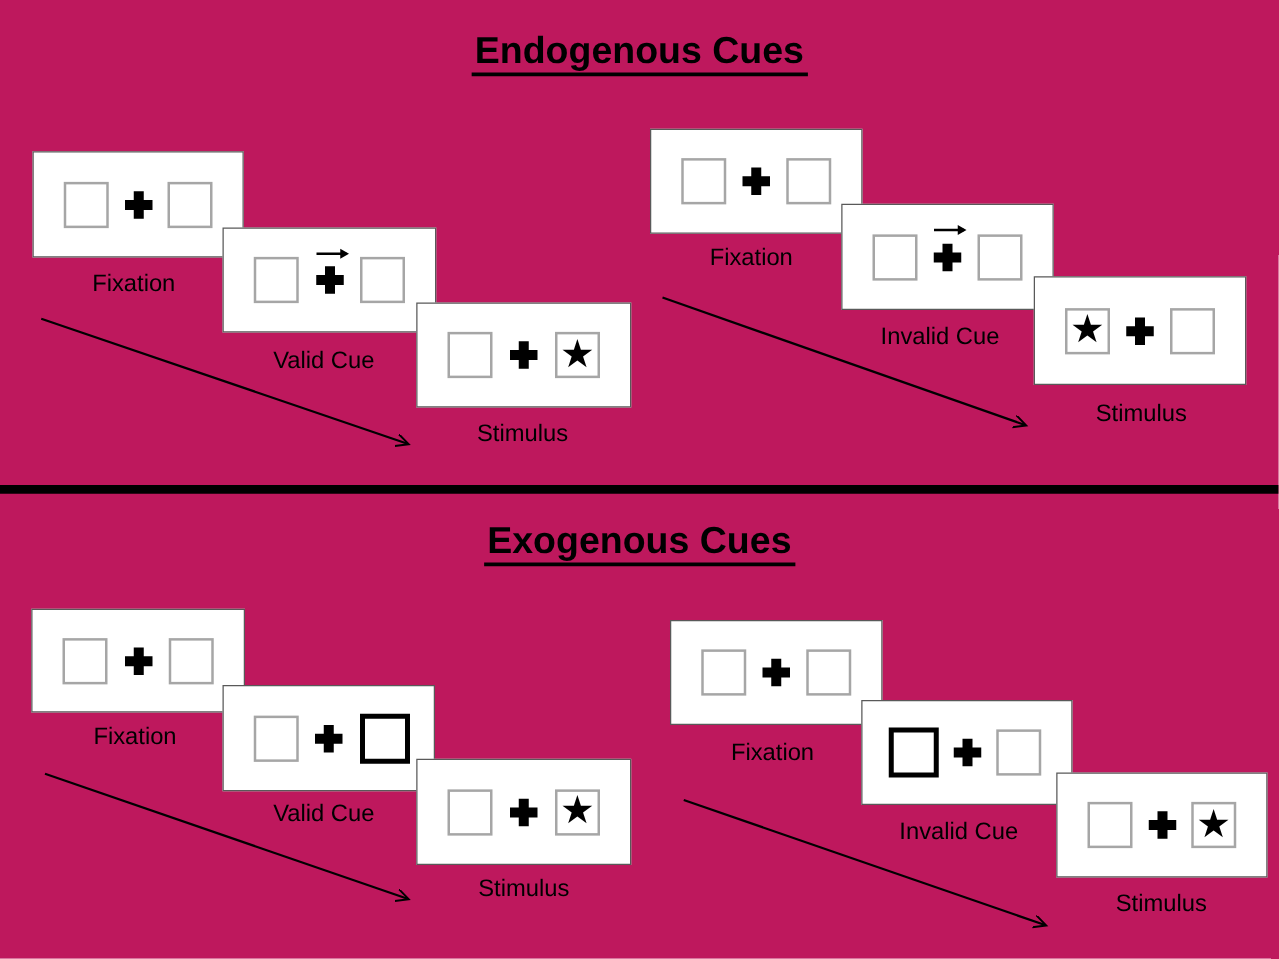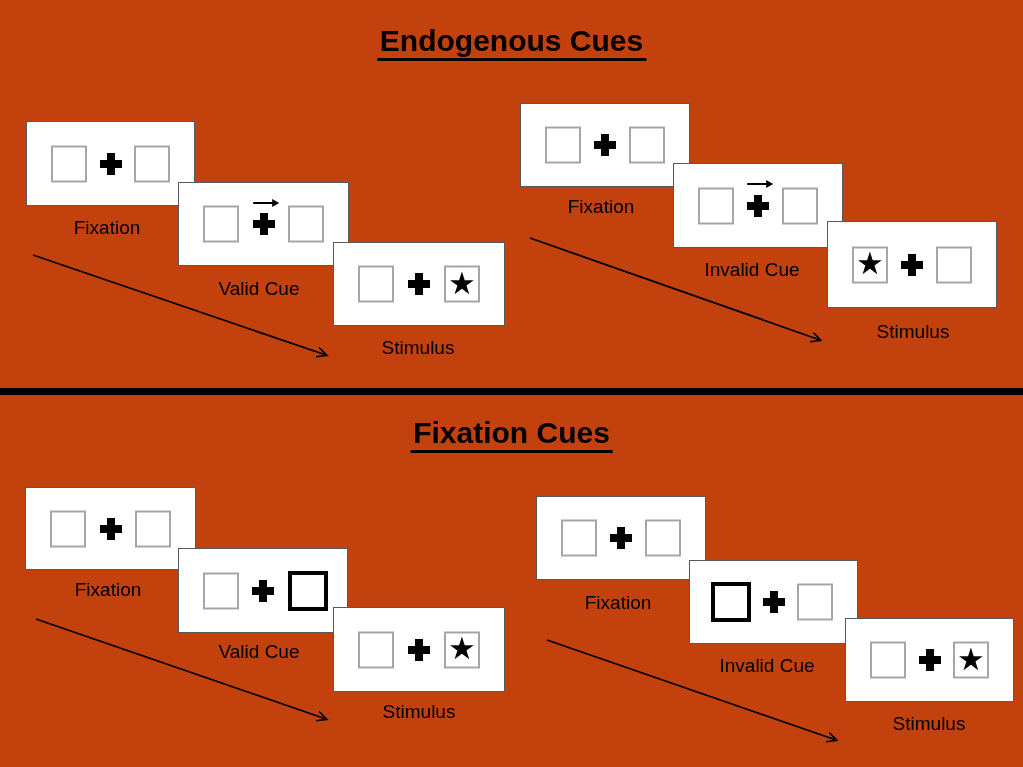--- a/index.html
+++ b/index.html
@@ -1,16 +1,16 @@
 <!DOCTYPE html>
 <html><head>
 <meta charset="utf-8">
 <style>
   html,body{margin:0;padding:0;background:#fff;}
-  .canvas{position:relative;width:1023px;height:767px;background:#c2410c;overflow:hidden;
+  .canvas{position:relative;width:1023px;height:767px;background:#be185d;overflow:hidden;
           font-family:"Liberation Sans",sans-serif;color:#000;}
   .title{position:absolute;left:50%;transform:translateX(-50%);font-weight:bold;font-size:30px;
          border-bottom:3px solid #000;padding:0 3px 1px;white-space:nowrap;line-height:1.1;}
   .panel{position:absolute;background:#fff;border:1px solid #595959;box-sizing:border-box;}
   .box{position:absolute;top:50%;transform:translateY(-50%);width:36px;height:37px;background:#fff;
        border:2px solid #a6a6a6;box-sizing:border-box;display:flex;align-items:center;justify-content:center;}
   .box.l{left:24px;}
   .box.r{right:24px;}
   .box.cue{width:40px;height:40px;border:4px solid #000;}
   .box.cue.r{right:19px;}
@@ -88,21 +88,21 @@
     <span class="box l">
         <span class="star">★</span>
       </span>
     <span class="plus"></span>
     <span class="box r"></span>
   </div>
   <div class="label" style="left:913px;top:322px;">Stimulus</div>
 
   <div class="divider"></div>
 
-  <div class="title" style="top:416px;">Fixation Cues</div>
+  <div class="title" style="top:416px;">Exogenous Cues</div>
 
   <div class="panel" style="left:25px;top:487px;width:171px;height:83px;">
     <span class="box l"></span>
     <span class="plus"></span>
     <span class="box r"></span>
   </div>
   <div class="label" style="left:108px;top:580px;">Fixation</div>
 
   <div class="panel" style="left:178px;top:548px;width:170px;height:85px;">
     <span class="box l"></span>

